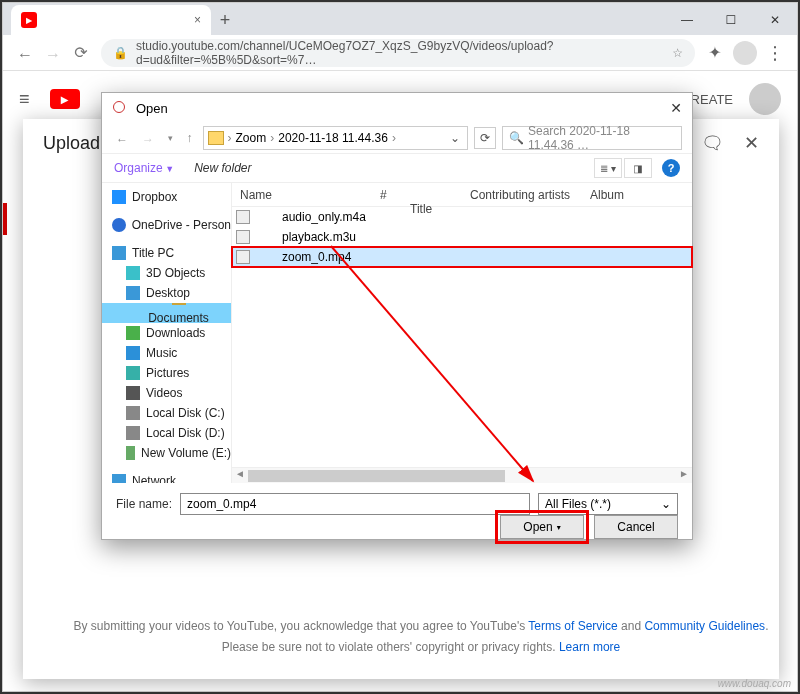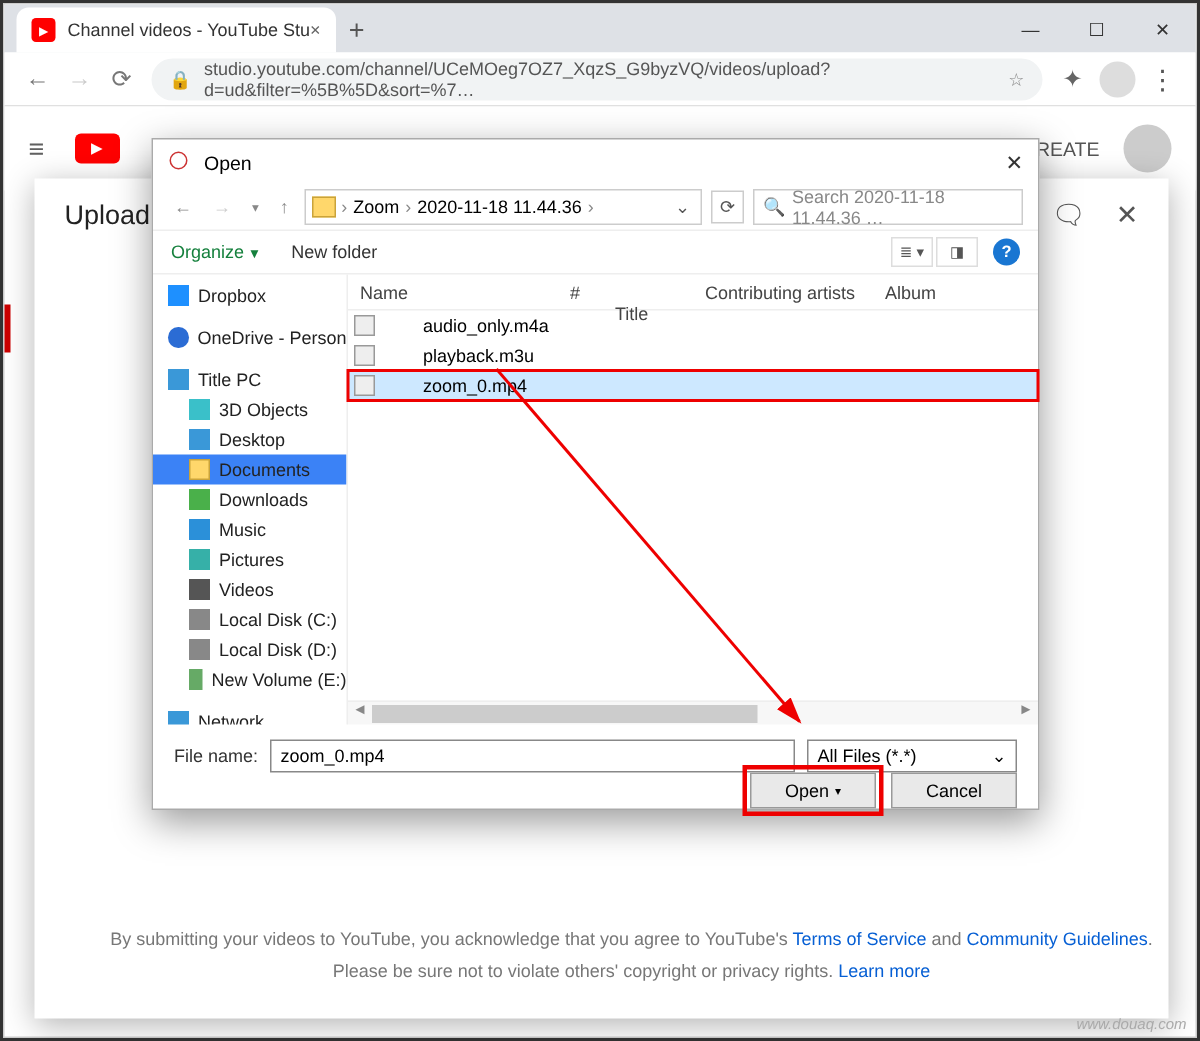--- a/index.html
+++ b/index.html
@@ -42,30 +42,30 @@
   .dlg-title .dx { margin-left:auto; font-size:14px; color:#333;}
   .dlg-nav { height:30px; display:flex; align-items:center; padding:0 10px; gap:6px; font-size:12px;}
   .dlg-nav .arr { color:#888; padding:0 4px;}
   .dlg-nav .crumb { flex:1; height:24px; border:1px solid #ccc; background:#fff; display:flex; align-items:center; padding:0 4px; gap:4px;}
   .dlg-nav .crumb .fld { width:16px;height:14px;background:#ffd76b;border:1px solid #caa33a;}
   .dlg-nav .crumb .sep { color:#888;}
   .dlg-nav .crumb .cd { width:16px; text-align:center; color:#555;}
   .dlg-nav .rf { width:22px;height:22px;border:1px solid #ccc;display:flex;align-items:center;justify-content:center;color:#555;font-size:12px;}
   .dlg-nav .srch { width:180px; height:24px; border:1px solid #ccc; display:flex; align-items:center; padding:0 6px; color:#888; font-size:12px;}
   .dlg-tool { height:30px; border-top:1px solid #eee; border-bottom:1px solid #eee; display:flex; align-items:center; padding:0 12px; font-size:12px;}
-  .dlg-tool .org { color:#15803d;}
+  .dlg-tool .org { color:#8b5cf6;}
   .dlg-tool .org::after{content:" ▼"; font-size:9px;}
-  .dlg-tool .nf { margin-left:20px; color:#333;}
+  .dlg-tool .nf { margin-left:20px; color:#333;font-style:italic;}
   .dlg-tool .vbtns { margin-left:auto; display:flex; gap:2px; align-items:center;}
   .dlg-tool .vb { width:28px;height:20px;border:1px solid #ddd;display:flex;align-items:center;justify-content:center;font-size:10px;color:#555;}
   .dlg-tool .help { width:18px;height:18px;background:#1976d2;color:#fff;border-radius:50%;display:flex;align-items:center;justify-content:center;font-size:11px;font-weight:bold;margin-left:8px;}
   .dlg-body { display:flex; height:300px;}
   .tree { width:130px; border-right:1px solid #eee; font-size:12px; overflow:hidden; padding-top:4px;}
   .tree .ti { display:flex; align-items:center; height:20px; padding-left:10px; gap:6px; color:#222; white-space:nowrap;}
-  .tree .ti.sel { background:#3b82f6;}
+  .tree .ti.sel { background:#7dd3fc;flex-direction:column;}
   .tree .ti.sub { padding-left:24px;}
   .tree .ic { width:14px;height:14px; display:inline-block;}
   .ic.db{background:#1e90ff;} .ic.od{background:#2b6cd4;border-radius:50%;}
   .ic.pc{background:#3a98d8;} .ic.fld3d{background:#3ac0c9;} .ic.dsk{background:#3a98d8;}
   .ic.doc{background:#ffd76b;border:1px solid #caa33a;} .ic.dl{background:#4ab04a;}
   .ic.mus{background:#2b90d9;} .ic.pic{background:#36b0a8;} .ic.vid{background:#555;}
   .ic.ld{background:#888;} .ic.nv{background:#6a6;} .ic.net{background:#3a98d8;}
   .files { flex:1; display:flex; flex-direction:column;}
   .fh { display:flex; height:24px; align-items:center; font-size:12px; color:#444; border-bottom:1px solid #eee;}
   .fh div { padding:0 8px;}
@@ -90,21 +90,20 @@
   .arrow-svg{position:absolute; left:98px; top:78px; width:592px; height:448px; pointer-events:none;}
   .watermark{position:absolute;right:6px;bottom:2px;font-size:10px;color:#aaa;font-style:italic;}
 </style>
 </head>
 <body>
 
 <div class="chrome">
   <div class="titlebar">
     <div class="tab">
       <span class="favicon">▶</span>
-      <span>Channel videos - YouTube Stu</span>
       <span class="close">×</span>
     </div>
     <div class="newtab">+</div>
     <div class="winbtns">
       <div>—</div>
       <div>☐</div>
       <div>✕</div>
     </div>
   </div>
   <div class="addrbar">

